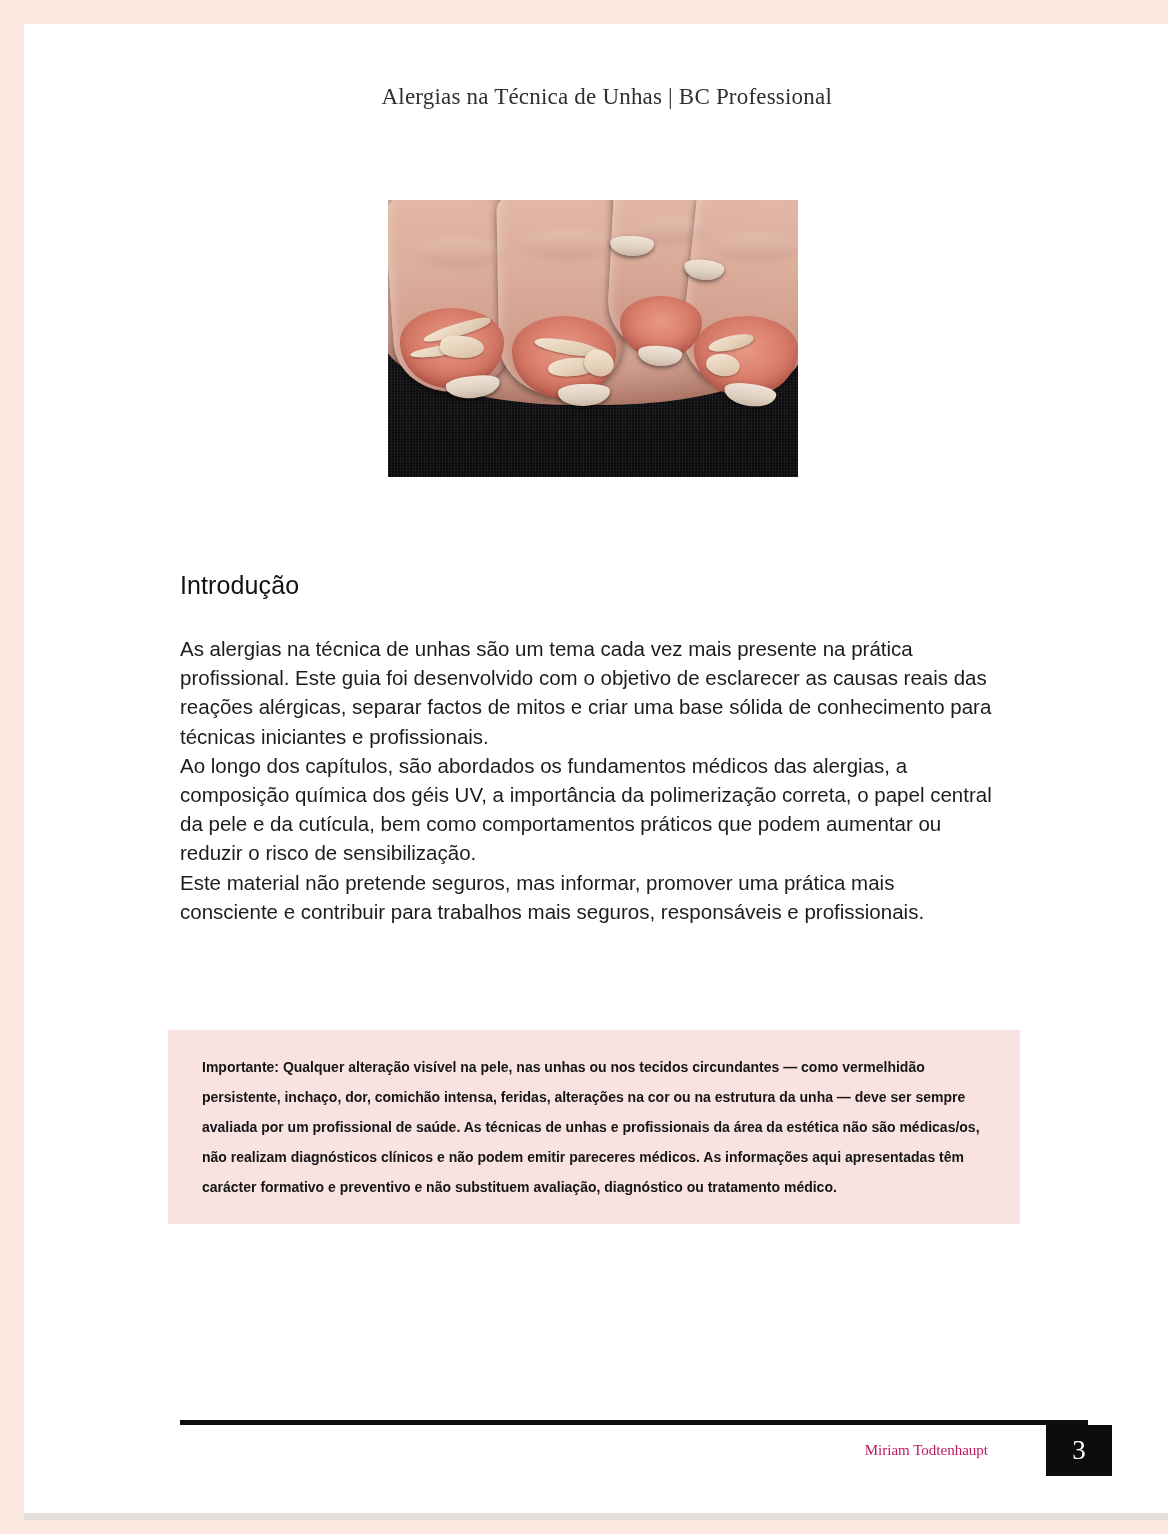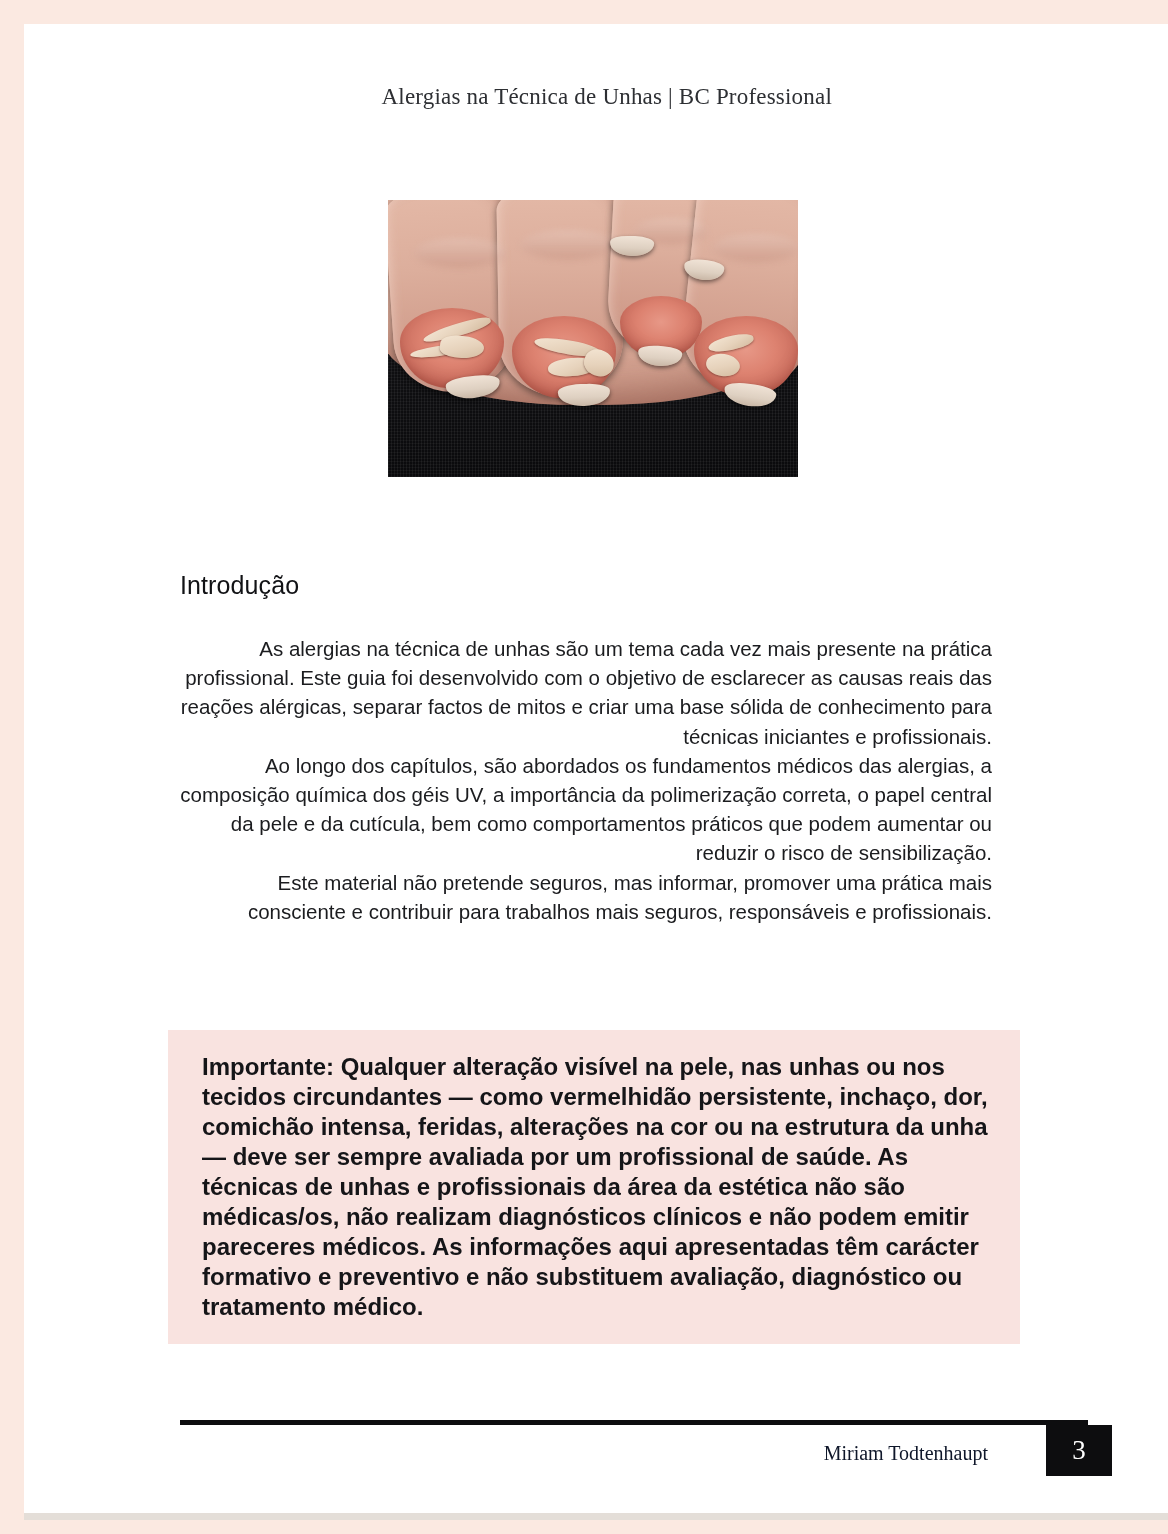--- a/index.html
+++ b/index.html
@@ -162,36 +162,35 @@
 
   
   #body-copy {
     position: absolute;
     left: 156px;
     top: 610px;
     width: 812px;
     font-size: 20.5px;
     line-height: 29.2px;
     color: #1b1c1f;
-    text-align: right;
   }
   #body-copy p {
     margin: 0;
   }
 
   
   #important-callout {
     position: absolute;
     left: 144px;
     top: 1006px;
     width: 852px;
     background: #f9e3e0;
     padding: 22px 22px 22px 34px;
     box-sizing: border-box;
-    font-size: 24px;
+    font-size: 14px;
     line-height: 30px;
     font-weight: bold;
     color: #151518;
   }
 
   
   #doc-footer {
     position: absolute;
     left: 156px;
     top: 1396px;
@@ -204,22 +203,22 @@
     top: 0;
     width: 908px;
     height: 5px;
     background: #0d0d0f;
   }
   #footer-author {
     position: absolute;
     right: 100px;
     top: 22px;
     font-family: "Liberation Serif", serif;
-    font-size: 20px;
-    color: #0f172a;
+    font-size: 15px;
+    color: #be185d;
     white-space: nowrap;
   }
   #page-number-box {
     position: absolute;
     right: -24px;
     top: 5px;
     width: 66px;
     height: 51px;
     background: #0d0d0f;
     color: #ffffff;

